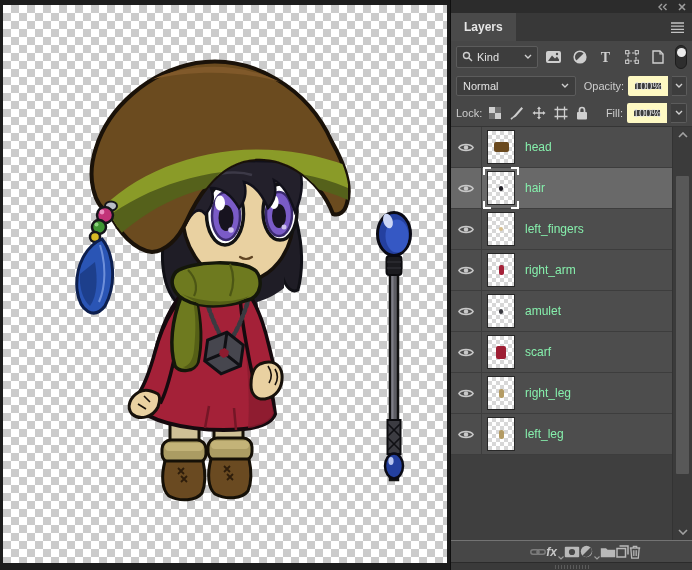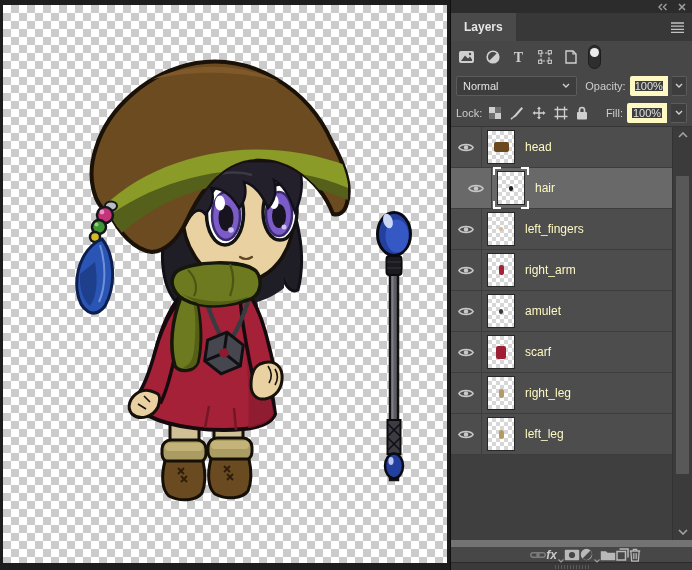--- a/index.html
+++ b/index.html
@@ -31,56 +31,56 @@
   .pill-toggle { width:13px; height:24px; background:#2e2e2e; border:1px solid #1d1d1d; border-radius:7px;
     display:flex; justify-content:center; padding-top:2px; margin-left:2px; }
   .pill-toggle .knob { width:9px; height:9px; border-radius:50%; background:#ececec; }
 
   .blend-row, .lock-row { height:27px; display:flex; align-items:center; gap:4px; padding:0 5px; }
   .select-box { height:20px; background:#3d3d3d; border:1px solid #5c5c5c; border-radius:2px;
     display:flex; align-items:center; padding:0 6px; font-size:11px; color:#e2e2e2;gap:24px; }
   .blend-select { width:128px; }
   .select-box .spacer { flex:1; }
   .small-label { font-size:11px; color:#cdcdcd; }
-  .value-box { width:40px; height:20px; background:#3d3d3d; border:5px solid #fef9c3; border-radius:2px 0 0 2px;
+  .value-box { width:40px; height:20px; background:#3d3d3d; border:7px solid #fef9c3; border-radius:2px 0 0 2px;
     display:flex; align-items:center; justify-content:center; font-size:11px; color:#e2e2e2; }
   .value-chevron { width:16px; height:20px; background:#3d3d3d; border:1px solid #5c5c5c; border-left:none;
     border-radius:0 2px 2px 0; display:flex; align-items:center; justify-content:center; }
   .lock-icons { display:flex; align-items:center; gap:8px; margin-left:2px; }
   .lock-row .push { flex:1; }
 
   
   .layer-list { flex:1; position:relative; background:#3f3f3f; border-top:1px solid #353535; overflow:hidden; }
   .rows { position:absolute; left:0; top:0; width:222px; }
   .layer-row { height:41px; display:flex; align-items:center; background:#4d4d4d; border-bottom:1px solid #3d3d3d; }
-  .layer-row.selected { background:#696969;padding-left:10px; }
+  .layer-row.selected { background:#696969; }
   .eye-cell { width:31px; align-self:stretch; display:flex; align-items:center; justify-content:center;
     border-right:1px solid #3d3d3d; }
   .thumb-wrap { position:relative; width:28px; height:34px; margin-left:5px; flex:none; }
   .thumb { position:absolute; inset:0; border:1px solid #282828; background:#fff;
     background-image:repeating-conic-gradient(#d7d7d7 0% 25%, #ffffff 0% 50%);
     background-size:8px 8px; display:flex; align-items:center; justify-content:center; }
   .sprite { display:block; border-radius:2px; }
   .brackets { position:absolute; inset:-4px; pointer-events:none; background-repeat:no-repeat;
     background-image:
       linear-gradient(#fff,#fff),linear-gradient(#fff,#fff),
       linear-gradient(#fff,#fff),linear-gradient(#fff,#fff),
       linear-gradient(#fff,#fff),linear-gradient(#fff,#fff),
       linear-gradient(#fff,#fff),linear-gradient(#fff,#fff);
     background-position:left top,left top,right top,right top,left bottom,left bottom,right bottom,right bottom;
     background-size:8px 2px,2px 8px,8px 2px,2px 8px,8px 2px,2px 8px,8px 2px,2px 8px; }
-  .layer-name { margin-left:10px; font-size:12px; color:#fef9c3; white-space:nowrap; }
+  .layer-name { margin-left:10px; font-size:12px; color:#86efac; white-space:nowrap; }
 
   .scrollbar { position:absolute; right:0; top:0; bottom:0; width:20px; background:#3b3b3b; border-left:1px solid #333; }
   .scroll-up { position:absolute; top:5px; left:5px; }
   .scroll-down { position:absolute; bottom:5px; left:5px; }
   .scroll-thumb { position:absolute; top:49px; left:3px; width:13px; height:298px; background:#585858; border-radius:1px; }
 
   
-  .bottom-bar { height:22px; background:#474747; border-top:7px solid #737373;
+  .bottom-bar { height:22px; background:#474747; border-top:1px solid #737373;
     display:flex; align-items:center; justify-content:center; gap:0; padding-left:28px; }
   .bb-btn { display:flex; align-items:flex-end; position:relative; }
   .fx-label { font-size:12px; font-style:italic; font-weight:bold; color:#c9c9c9; line-height:12px; }
   .mini-chevron { margin-left:1px; margin-bottom:-2px; }
 
   .gripper-strip { height:8px; background:#3a3a3a; border-top:1px solid #2b2b2b;
     display:flex; align-items:center; justify-content:center; }
   .gripper { width:34px; height:4px;
     background:repeating-linear-gradient(90deg,#5b5b5b 0 1px,transparent 1px 3px); }
 </style>
@@ -227,20 +227,31 @@
           <span>Layers</span>
         </div>
       <div class="tabbar-rest">
         <svg width="15" height="11" viewBox="0 0 15 11">
             <path d="M1 1H14 M1 4.2H14 M1 7.4H14 M1 10.4H14" stroke="#c2c2c2" stroke-width="1.3"></path>
           </svg>
       </div>
     </div>
 
     <div class="filter-row">
+      <div class="kind-select">
+        <svg width="11" height="11" viewBox="0 0 11 11">
+            <circle cx="4.5" cy="4.5" r="3" fill="none" stroke="#cfcfcf" stroke-width="1.4"></circle>
+            <line x1="7" y1="7" x2="10" y2="10" stroke="#cfcfcf" stroke-width="1.4"></line>
+          </svg>
+        <span>Kind</span>
+        <span class="spacer"></span>
+        <svg width="8" height="5" viewBox="0 0 8 5">
+            <path d="M1 1 L4 4 L7 1" stroke="#cfcfcf" stroke-width="1.4" fill="none"></path>
+          </svg>
+      </div>
       <div class="icon-btn">
         <svg width="17" height="14" viewBox="0 0 17 14">
             <rect x="1" y="1" width="15" height="12" rx="2" fill="#cfcfcf"></rect>
             <path d="M3 11 L7 5.5 L10 8.5 L12 6.5 L14 9.5 L14 11 Z" fill="#474747"></path>
             <circle cx="12" cy="4" r="1.2" fill="#474747"></circle>
           </svg>
       </div>
       <div class="icon-btn">
         <svg width="14" height="14" viewBox="0 0 14 14">
             <circle cx="7" cy="7" r="5.8" fill="none" stroke="#cfcfcf" stroke-width="1.6"></circle>

